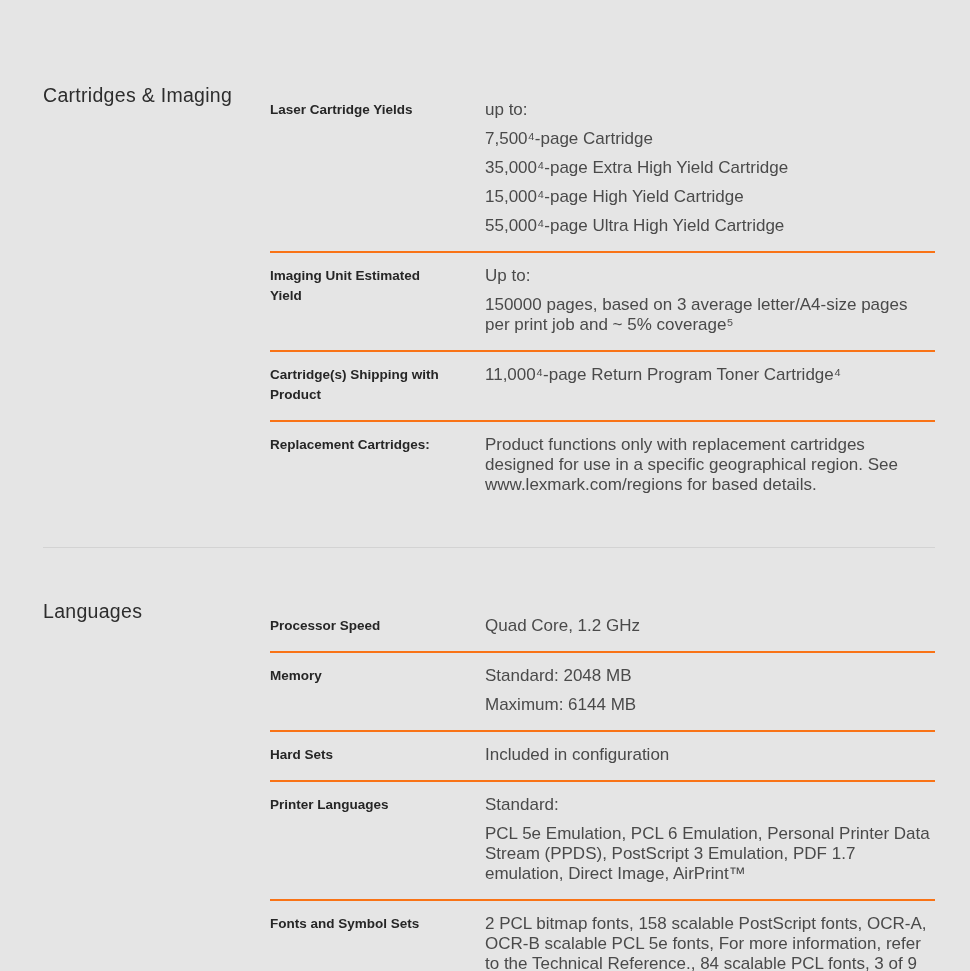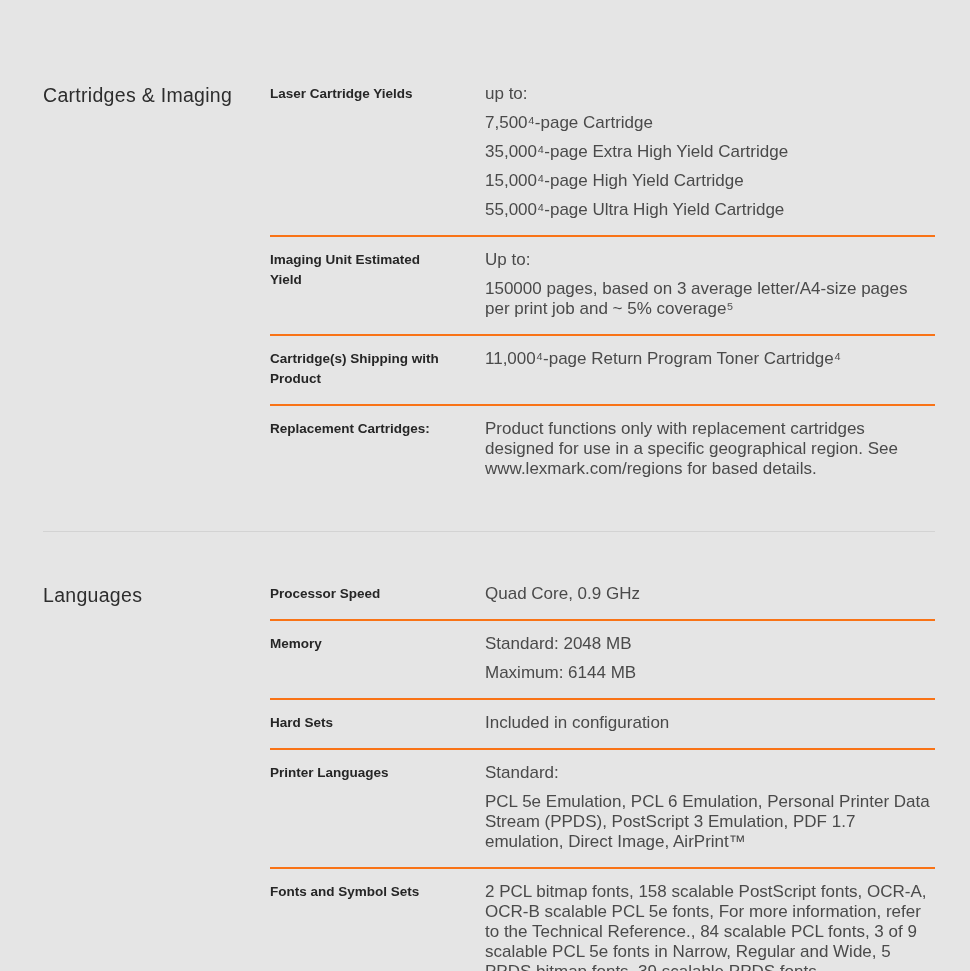--- a/index.html
+++ b/index.html
@@ -30,20 +30,21 @@
     padding-top: 5px;
     font-size: 19.5px;
     font-weight: 300;
     letter-spacing: 0.3px;
     color: #2d2d2d;
     line-height: 24px;
   }
   .spec-rows {
     flex: 1 1 auto;
     min-width: 0;
+    margin-top: 16px;
   }
   .spec-row {
     display: flex;
     align-items: flex-start;
     padding: 13px 0 15px 0;
     border-top: 2px solid #f97316;
   }
   .spec-row:first-child {
     border-top: none;
     padding-top: 6px;
@@ -121,21 +122,21 @@
   </div>
 </div>
   </section>
 <div class="section-divider"></div>
   <section class="spec-section">
     <h2 class="section-title">Languages</h2>
     <div class="spec-rows">
   <div class="spec-row">
     <div class="row-label">Processor Speed</div>
     <div class="row-value">
-              <p class="value-line">Quad Core, 0.9 GHz</p>
+              <p class="value-line">Quad Core, 1.2 GHz</p>
             </div>
   </div>
 
   <div class="spec-row">
     <div class="row-label">Memory</div>
     <div class="row-value">
               <p class="value-line">Standard: 2048 MB</p>
               <p class="value-line">Maximum: 6144 MB</p>
             </div>
   </div>

